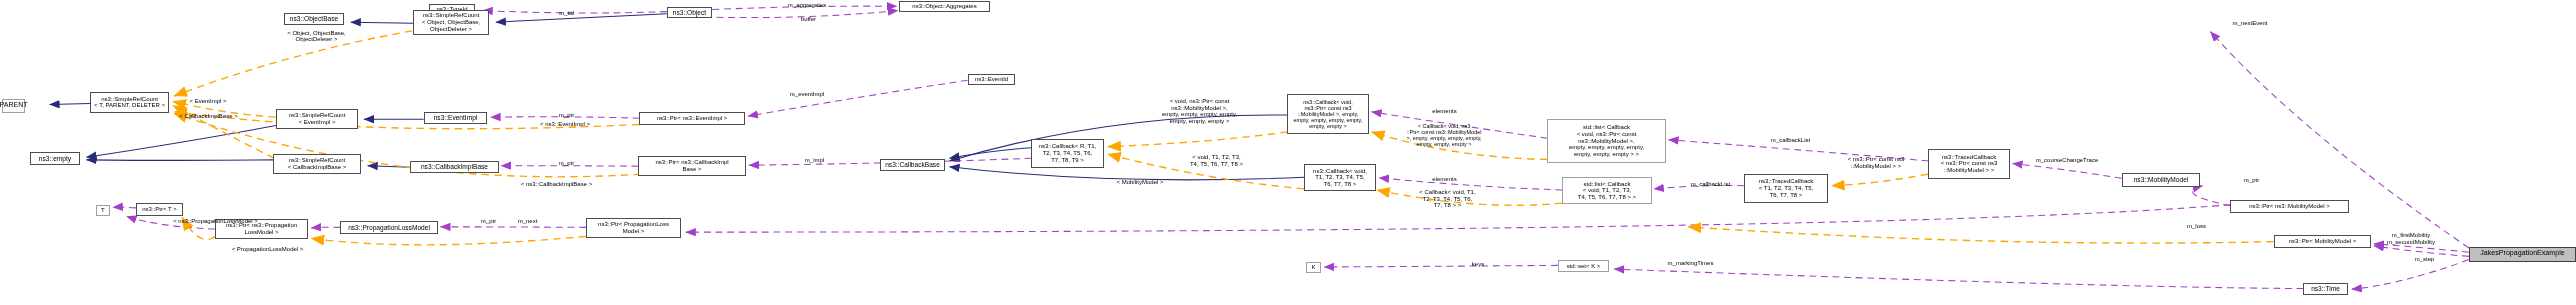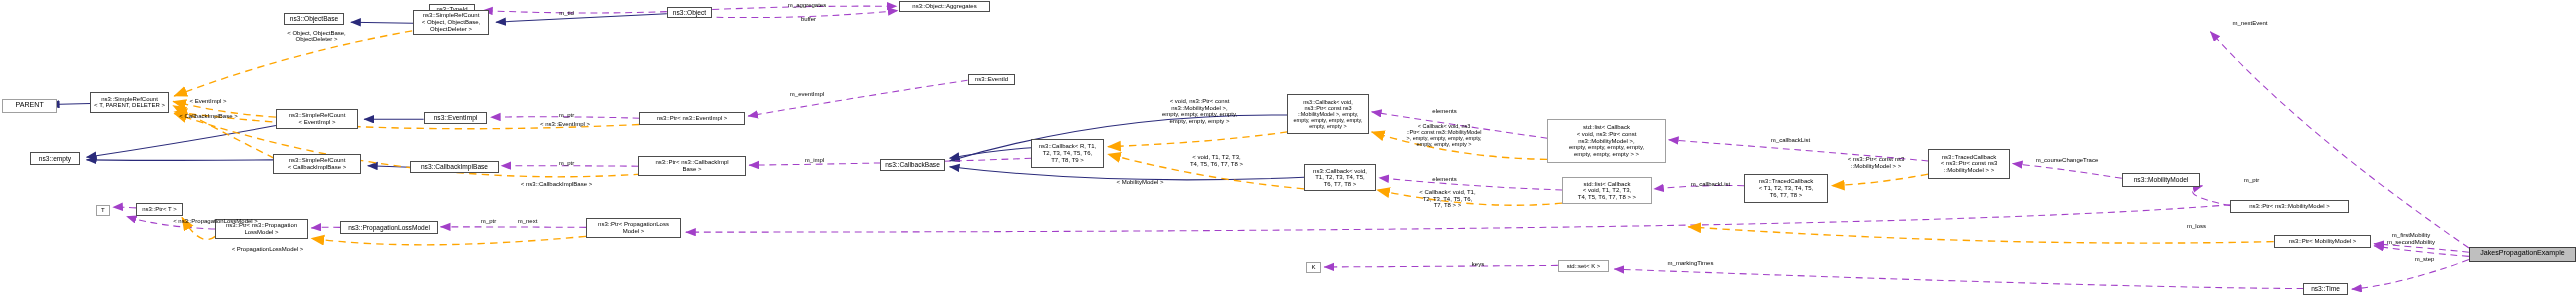--- a/index.html
+++ b/index.html
@@ -89,21 +89,21 @@
       <path d="M2472,358 Q2280,340 2100,292"></path>
       <path d="M2933,302 Q2760,300 2600,250"></path>
       <path d="M2961,385 Q2800,400 2610,360"></path>
       <path d="M3655,330 Q3560,348 3472,352"></path>
       <path d="M4310,458 Q3800,470 3200,430"></path>
       <path d="M408,448 Q380,470 345,412"></path>
       <path d="M1111,448 Q790,478 590,452"></path>
     </g>
   </svg>
 
-  <div class="node light f13" style="left:2.1px;top:99px;width:55px;height:13.7px;">PARENT</div>
+  <div class="node light f13" style="left:2.1px;top:99px;width:23px;height:13.7px;">PARENT</div>
   <div class="node dark f11" style="left:90px;top:92px;width:79px;height:20.6px;">ns3::SimpleRefCount
 &lt; T, PARENT, DELETER &gt;</div>
   <div class="node dark f12" style="left:284px;top:12.7px;width:60px;height:12px;">ns3::ObjectBase</div>
   <div class="node dark f11" style="left:429px;top:4.2px;width:46px;height:11px;">ns3::TypeId</div>
   <div class="node dark f11" style="left:413px;top:10px;width:76px;height:25px;">ns3::SimpleRefCount
 &lt; Object, ObjectBase,
 ObjectDeleter &gt;</div>
   <div class="node dark f12" style="left:667px;top:6.9px;width:45px;height:11.6px;">ns3::Object</div>
   <div class="node dark f11" style="left:899px;top:0.5px;width:91px;height:11.6px;">ns3::Object::Aggregates</div>
   <div class="node dark f11" style="left:276px;top:109px;width:82px;height:20px;">ns3::SimpleRefCount

